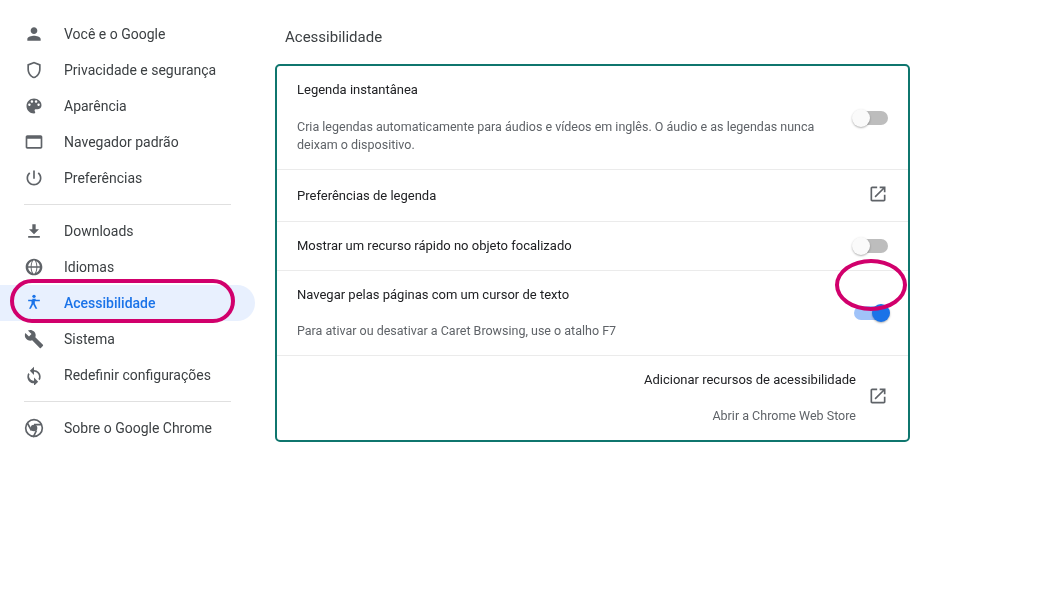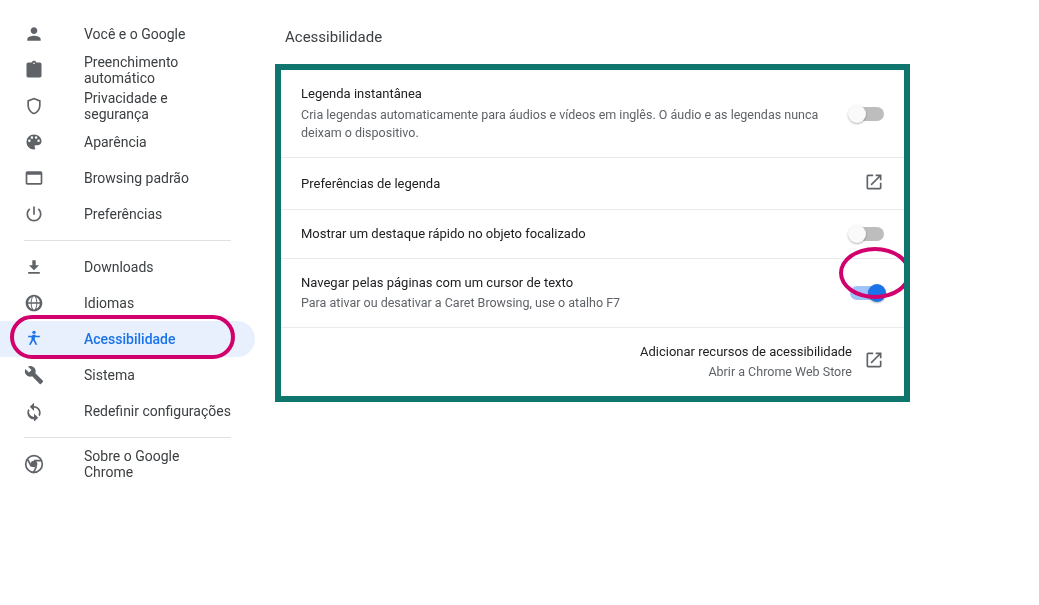--- a/index.html
+++ b/index.html
@@ -17,21 +17,20 @@
       padding: 16px 0;
     }
     .sidebar-item {
       display: flex;
       align-items: center;
       height: 36px;
       padding: 0 24px;
       cursor: pointer;
       border-radius: 0 18px 18px 0;
       position: relative;
-      gap: 20px;
     }
     .sidebar-item.selected {
       background: #e8f0fe;
       color: #1a73e8;
     }
     .sidebar-item .icon {
       width: 20px;
       height: 20px;
       margin-right: 20px;
       display: flex;
@@ -53,36 +52,36 @@
     }
     .ring-sidebar {
       left: 10px; top: -6px; width: 225px; height: 44px; border-radius: 22px / 22px;
     }
     .sidebar-item-wrap { position: relative; }
 
     .main { flex: 1; padding: 28px 10px 0 20px; }
     .page-title { font-size: 15px; color: #3c4043; margin-bottom: 18px; margin-left: 10px; }
 
     .card {
-      border: 6px solid #0f766e;
-      border-radius: 0;
+      border: 2px solid #0f766e;
+      border-radius: 5px;
       overflow: hidden;
       width: 635px;
     }
     .row {
       display: flex;
       align-items: center;
       padding: 14px 20px;
       border-bottom: 1px solid #ebebeb;
       position: relative;
     }
     .row:last-child { border-bottom: none; text-align: right; }
     .row-text { flex: 1; padding-right: 12px; }
     .row-title { font-size: 13px; color: #202124; line-height: 1.5; }
-    .row-subtitle { font-size: 12.5px; color: #5f6368; line-height: 1.5; margin-top: 2px; }
+    .row-subtitle { font-size: 12.5px; color: #5f6368; line-height: 1.5; margin-top: 18px; }
     .row-action { display: flex; align-items: center; }
 
     .toggle {
       width: 34px; height: 14px; border-radius: 7px; position: relative; cursor: pointer;
     }
     .toggle.off { background: #bdbdbd; }
     .toggle.off::after {
       content: ""; position: absolute; width: 18px; height: 18px; border-radius: 50%;
       background: #fafafa; top: -2px; left: -2px; box-shadow: 0 1px 2px rgba(0,0,0,.3);
     }
@@ -108,30 +107,20 @@
             <path d="M12 12c2.2 0 4-1.8 4-4s-1.8-4-4-4-4 1.8-4 4 1.8 4 4 4zm0 2c-2.7 0-8 1.3-8 4v2h16v-2c0-2.7-5.3-4-8-4z"></path>
           </svg>
         </span>
         <span class="label">Você e o Google</span>
       </div>
     </div>
     <div class="sidebar-item-wrap">
       <div class="sidebar-item">
         <span class="icon">
           <svg viewBox="0 0 24 24" width="20" height="20" fill="currentColor">
-            <path d="M19 3h-4.2c-.4-1.2-1.5-2-2.8-2s-2.4.8-2.8 2H5c-1.1 0-2 .9-2 2v14c0 1.1.9 2 2 2h14c1.1 0 2-.9 2-2V5c0-1.1-.9-2-2-2zm-7 0c.6 0 1 .4 1 1s-.4 1-1 1-1-.4-1-1 .4-1 1-1z"></path>
-          </svg>
-        </span>
-        <span class="label">Preenchimento automático</span>
-      </div>
-    </div>
-    <div class="sidebar-item-wrap">
-      <div class="sidebar-item">
-        <span class="icon">
-          <svg viewBox="0 0 24 24" width="20" height="20" fill="currentColor">
             <path d="M12 2L4 5v6c0 5 3.4 9.7 8 11 4.6-1.3 8-6 8-11V5l-8-3zm0 2.2l6 2.3v4.5c0 4-2.6 7.8-6 9-3.4-1.2-6-5-6-9V6.5l6-2.3z"></path>
           </svg>
         </span>
         <span class="label">Privacidade e segurança</span>
       </div>
     </div>
     <div class="sidebar-item-wrap">
       <div class="sidebar-item">
         <span class="icon">
           <svg viewBox="0 0 24 24" width="20" height="20" fill="currentColor">
@@ -141,21 +130,21 @@
         <span class="label">Aparência</span>
       </div>
     </div>
     <div class="sidebar-item-wrap">
       <div class="sidebar-item">
         <span class="icon">
           <svg viewBox="0 0 24 24" width="20" height="20" fill="currentColor">
             <path d="M20 4H4c-1.1 0-2 .9-2 2v12c0 1.1.9 2 2 2h16c1.1 0 2-.9 2-2V6c0-1.1-.9-2-2-2zm0 14H4V8h16v10z"></path>
           </svg>
         </span>
-        <span class="label">Browsing padrão</span>
+        <span class="label">Navegador padrão</span>
       </div>
     </div>
     <div class="sidebar-item-wrap">
       <div class="sidebar-item">
         <span class="icon">
           <svg viewBox="0 0 24 24" width="20" height="20" fill="currentColor">
             <path d="M13 3h-2v10h2V3zm4.8 2.2l-1.4 1.4C17.9 8 19 9.9 19 12c0 3.9-3.1 7-7 7s-7-3.1-7-7c0-2.1 1.1-4 2.6-5.4L6.2 5.2C4.2 7 3 9.3 3 12c0 5 4 9 9 9s9-4 9-9c0-2.7-1.2-5-3.2-6.8z"></path>
           </svg>
         </span>
         <span class="label">Preferências</span>
@@ -245,21 +234,21 @@
           <div class="row-title">Preferências de legenda</div>
         </div>
         <div class="row-action">
           <span class="open-icon"><svg viewBox="0 0 24 24" width="20" height="20" fill="currentColor">
               <path d="M19 19H5V5h6V3H5c-1.1 0-2 .9-2 2v14c0 1.1.9 2 2 2h14c1.1 0 2-.9 2-2v-6h-2v6zM14 3v2h3.6l-9.8 9.8 1.4 1.4L19 6.4V10h2V3h-7z"></path>
             </svg></span>
         </div>
       </div>
       <div class="row">
         <div class="row-text">
-          <div class="row-title">Mostrar um destaque rápido no objeto focalizado</div>
+          <div class="row-title">Mostrar um recurso rápido no objeto focalizado</div>
         </div>
         <div class="row-action">
           <div class="toggle off"></div>
         </div>
       </div>
       <div class="row">
         <div class="row-text">
           <div class="row-title">Navegar pelas páginas com um cursor de texto</div>
           <div class="row-subtitle">Para ativar ou desativar a Caret Browsing, use o atalho F7</div>
         </div>

